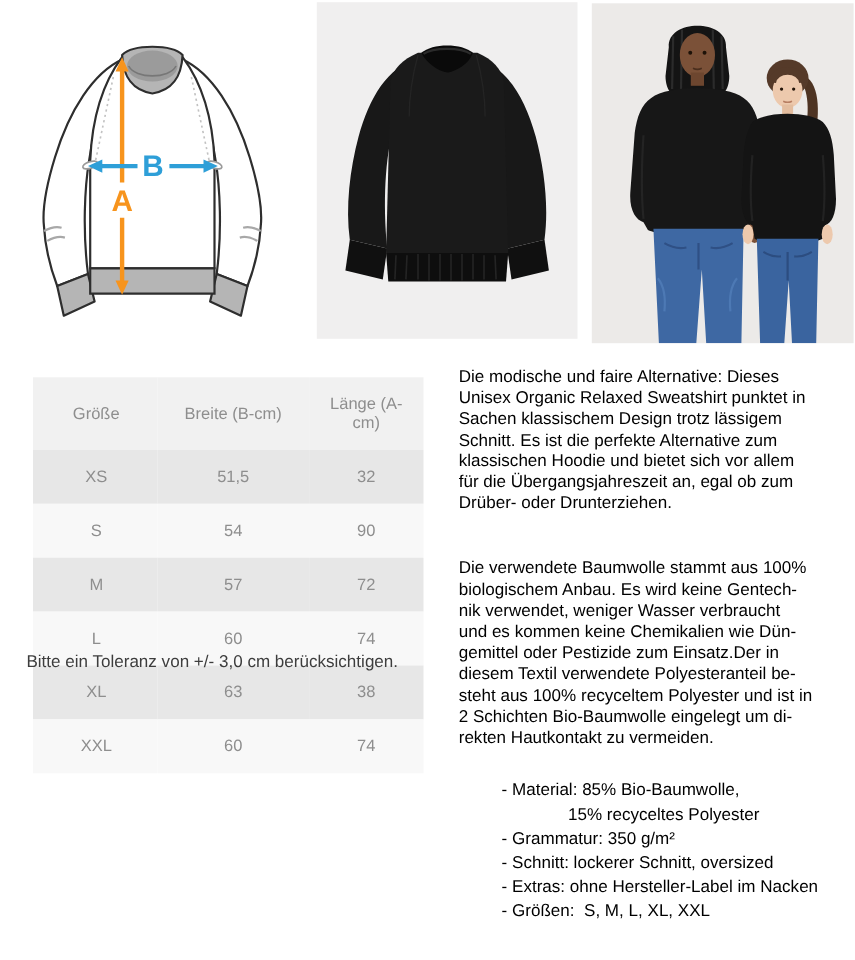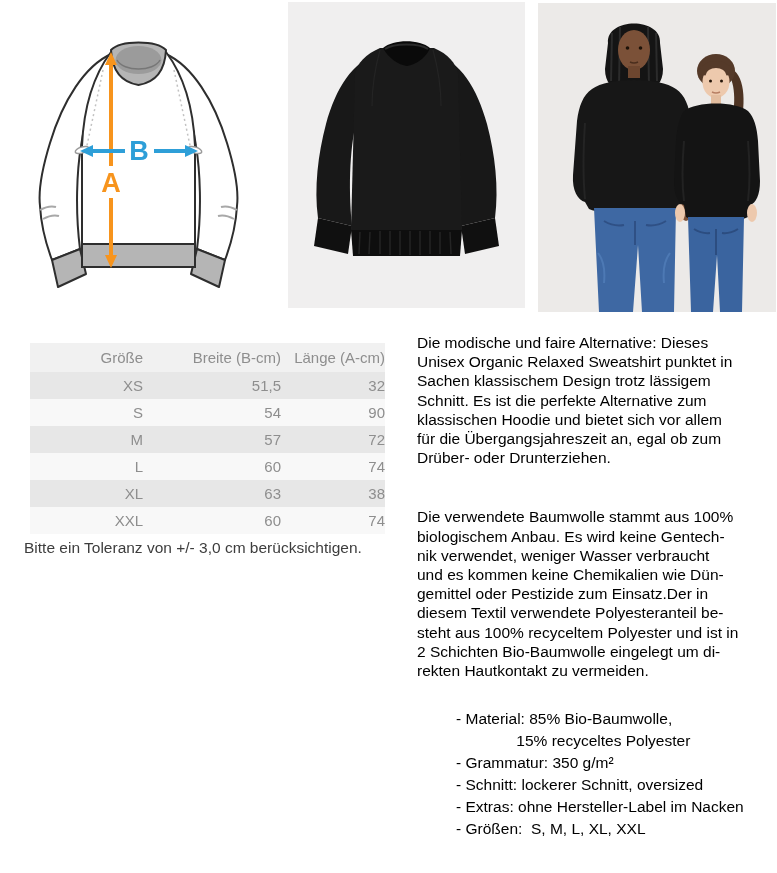--- a/index.html
+++ b/index.html
@@ -14,30 +14,30 @@
   .models-panel  { position:absolute; left:538px; top:3px;  width:238px; height:309px; background:#ECEAE8; }
   .panel svg { display:block; width:100%; height:100%; }
 
   
   .size-table {
     position:absolute; left:30px; top:343px; width:355px;
     border-collapse:collapse; font-size:15px; color:#8e8e8e;
     table-layout:fixed;
   }
   .size-table th, .size-table td {
-    font-weight:400; text-align:right; padding:0;
+    font-weight:400; text-align:center; padding:16px;
     height:27px; vertical-align:middle;
   }
   .size-table thead th { background:#f1f1f1; height:29px; }
   .size-table td.c1, .size-table th.c1 { padding-left:18px; }
   .size-table tbody tr:nth-child(odd)  td { background:#e7e7e7; }
   .size-table tbody tr:nth-child(even) td { background:#f8f8f8; }
 
   .tolerance-note {
-    position:absolute; left:24px; top:539px;
+    position:absolute; left:24px; top:593px;
     font-size:15.5px; color:#3d3d3d;
   }
 
   
   .description { position:absolute; left:417px; top:333px; width:350px; color:#000000; }
   .description p { margin:0; font-size:15.5px; line-height:19.2px; white-space:pre-wrap; }
   .description .p1 { margin-bottom:40px; }
   .description .p2 { margin-bottom:28px; }
   .description .specs { line-height:22px;margin-left:39px; }
 

